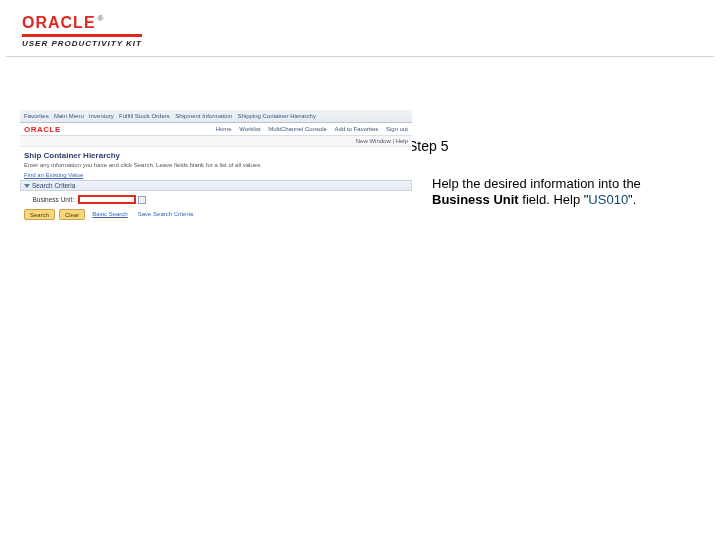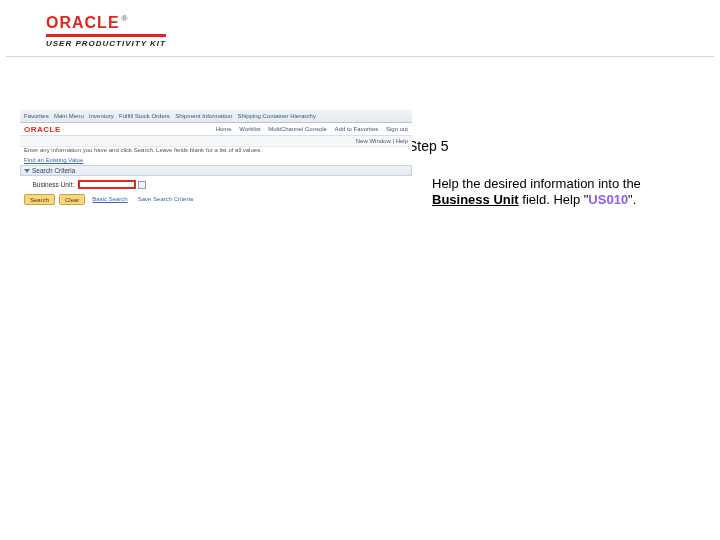--- a/index.html
+++ b/index.html
@@ -1,31 +1,31 @@
 <!DOCTYPE html>
 <html><head>
 <meta charset="utf-8">
 <style>
   html,body{margin:0;padding:0;font-family:Arial,Helvetica,sans-serif;background:#fff;color:#000;}
   #stage{position:relative;width:720px;height:540px;background:#fff;overflow:hidden;}
 
   
-  .logo-block{position:absolute;left:22px;top:14px;width:120px;margin-left:24px;}
+  .logo-block{position:absolute;left:22px;top:14px;width:120px;}
   .oracle-word{font-family:"Arial Narrow",Arial,sans-serif;font-weight:bold;font-size:16px;color:#e2261d;letter-spacing:1px;}
   .oracle-tm{font-size:8px;color:#555;vertical-align:top;margin-left:2px;}
   .logo-rule{height:3px;background:#e2261d;margin:2px 0 2px 0;}
   .upk-line{font-size:8px;letter-spacing:1px;color:#222;font-weight:bold;font-style:italic;}
   .lesson-title{position:absolute;right:30px;top:24px;font-size:16px;color:#000;}
   .top-divider{position:absolute;left:6px;right:6px;top:56px;height:1px;background:#d4d4d4;}
 
   
   .step-label{position:absolute;left:408px;top:138px;font-size:14px;}
   .instruction{position:absolute;left:432px;top:176px;width:250px;font-size:13px;line-height:16px;}
-  .instruction .biz{font-weight:bold;text-decoration:underline;}
-  .instruction .val{font-weight:bold;color:#8b5cf6;}
+  .instruction .biz{font-weight:bold;}
+  .instruction .val{font-weight:normal;color:#0c4a6e;}
 
   
   .shot{position:absolute;left:20px;top:110px;width:392px;height:145px;background:#fff;font-size:6.5px;color:#333;}
   .shot *{box-sizing:border-box;}
 
   
   .appbar{height:13px;background:linear-gradient(#eef3f7,#e4eaf0);border-bottom:1px solid #b9c4cf;display:flex;align-items:center;padding:0 4px;font-size:6px;color:#3b557a;white-space:nowrap;overflow:hidden;}
   .appbar .bc{flex:1;overflow:hidden;}
   .appbar .bc span{margin-right:2px;}
 
@@ -97,20 +97,21 @@
         <span>MultiChannel Console</span>
         <span>Add to Favorites</span>
         <span>Sign out</span>
       </div>
     </div>
 
     <div class="subhdr">
       <span>New Window | Help</span>
     </div>
 
+    <div class="page-title">Ship Container Hierarchy</div>
     <div class="page-sub">Enter any information you have and click Search. Leave fields blank for a list of all values.</div>
 
     <div class="find-link">Find an Existing Value</div>
 
     <div class="section-bar">
       <span class="tw"></span>
       <span>Search Criteria</span>
     </div>
 
     <div class="form-row">

